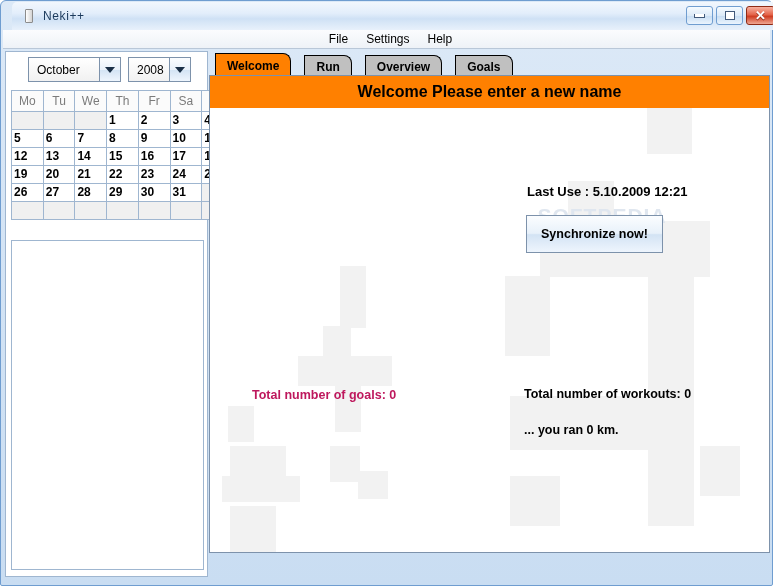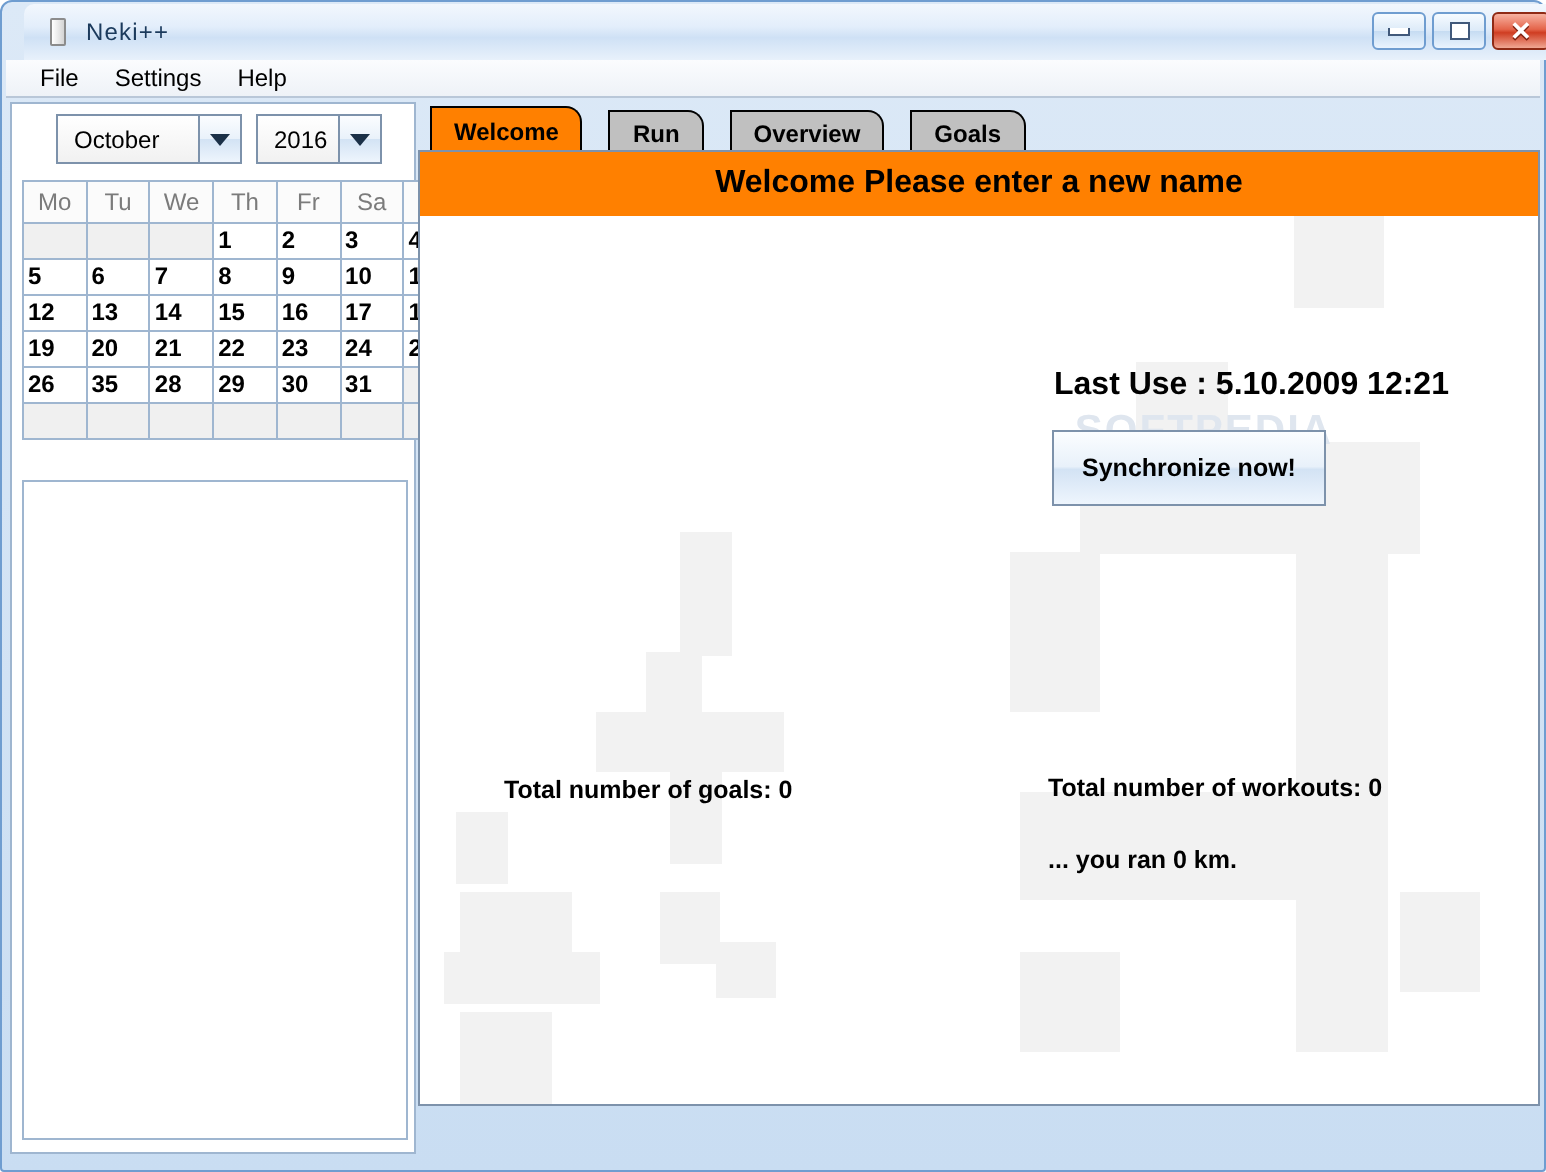--- a/index.html
+++ b/index.html
@@ -65,20 +65,21 @@
   }
 
   
   #menubar {
     position: absolute; left: 2px; top: 29px;
     width: 767px; height: 19px;
     background: linear-gradient(to bottom,#fbfcfe,#eef2f7);
     display: flex; align-items: center;
     padding-left: 8px;
     border-bottom: 1px solid #b9c7d8;
+    justify-content: center;
   }
   .menu-item {
     font-size: 12px; color: #000; padding: 1px 9px; cursor: default;
   }
 
   
   #left-panel {
     position: absolute; left: 4px; top: 50px;
     width: 203px; height: 526px;
     background: #ffffff;
@@ -206,21 +207,21 @@
     background: #ff8000;
     display: flex; align-items: center; justify-content: center;
     font-size: 16px; font-weight: bold; color: #000;
   }
 
   
   .wm { position: absolute; background: #f2f2f2; }
 
   #last-use {
     position: absolute; left: 317px; top: 108px;
-    font-size: 16px; font-weight: bold; color: #000;
+    font-size: 13px; font-weight: bold; color: #000;
     white-space: nowrap;
   }
   #sync-btn {
     position: absolute; left: 316px; top: 139px;
     width: 137px; height: 38px;
     background: linear-gradient(to bottom,#fbfdff 0%, #e8f1fa 48%, #d3e3f4 52%, #eef5fd 100%);
     border: 1px solid #7d92ab;
     display: flex; align-items: center; justify-content: center;
     font-size: 12.5px; font-weight: bold; color: #000;
     cursor: pointer;
@@ -232,21 +233,21 @@
     font-size: 21px; font-weight: bold;
     letter-spacing: 1px;
     text-align: center;
     pointer-events: none;
     user-select: none;
   }
   #softpedia-wm .sub { font-size: 9px; letter-spacing: 0; display:block; margin-top:1px; }
 
   #goals-text {
     position: absolute; left: 42px; top: 312px;
-    font-size: 12.5px; font-weight: bold; color: #000000;
+    font-size: 12.5px; font-weight: bold; color: #be185d;
     white-space: nowrap;
   }
   #workouts-text {
     position: absolute; left: 314px; top: 311px;
     font-size: 12.5px; font-weight: bold; color: #000;
     white-space: nowrap;
   }
   #ran-text {
     position: absolute; left: 314px; top: 347px;
     font-size: 12.5px; font-weight: bold; color: #000;
@@ -285,21 +286,21 @@
   <div id="left-panel">
 
     <div id="combo-row">
       <div class="combo month">
         <div class="val">October</div>
         <div class="arrowbtn">
           <span class="tri"></span>
         </div>
       </div>
       <div class="combo year">
-        <div class="val">2016</div>
+        <div class="val">2008</div>
         <div class="arrowbtn">
           <span class="tri"></span>
         </div>
       </div>
     </div>
 
     <table id="calendar">
       <thead>
         <tr>
           <th>Mo</th>
@@ -343,21 +344,21 @@
             <td>19</td>
             <td>20</td>
             <td>21</td>
             <td>22</td>
             <td>23</td>
             <td>24</td>
             <td>25</td>
           </tr>
           <tr>
             <td>26</td>
-            <td>35</td>
+            <td>27</td>
             <td>28</td>
             <td>29</td>
             <td>30</td>
             <td>31</td>
             <td class="empty"></td>
           </tr>
           <tr>
             <td class="empty"></td>
             <td class="empty"></td>
             <td class="empty"></td>

